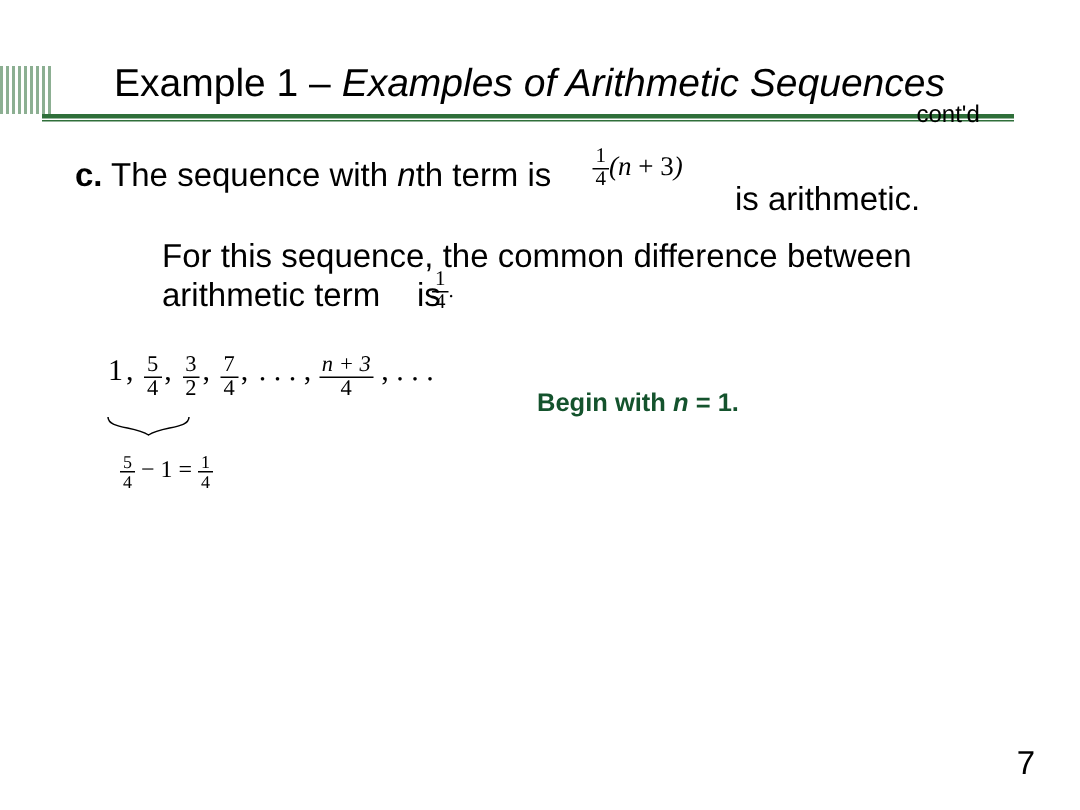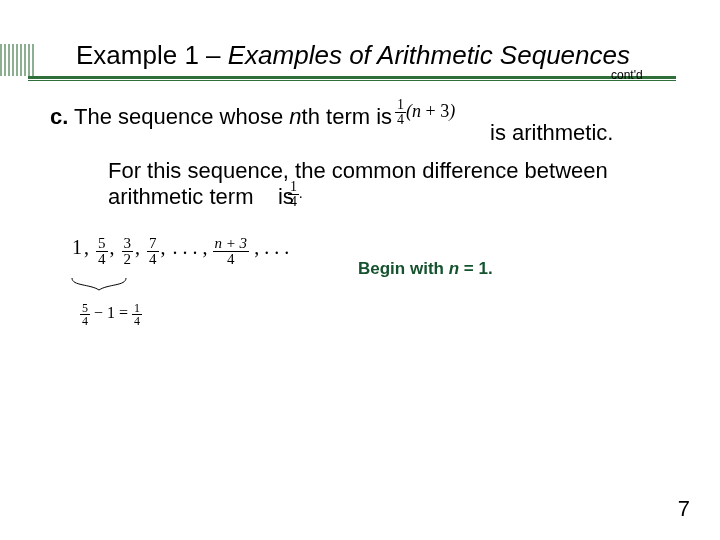--- a/index.html
+++ b/index.html
@@ -53,21 +53,21 @@
     font-family: Arial, sans-serif;
     color: #000;
     white-space: nowrap;
   }
   .title .plain { font-style: normal; font-weight: 400; padding-left: 48px; }
   .title .ital  { font-style: italic; font-weight: 400; }
   .contd {
     position: absolute;
     left: 611px;
     top: 46px;
-    font-size: 12px;
+    font-size: 16px;
     color: #000;
   }
 
   .body-text {
     font-size: 22px;
     color: #000;
     position: absolute;
   }
   .line-c1 { left: 50px; top: 104px; }
   .line-c2 { left: 490px; top: 104px; margin-top: 16px; }
@@ -173,21 +173,21 @@
   <div class="cap"></div>
   <div class="title">
     <span class="plain">Example 1 – </span><span class="ital">Examples of Arithmetic Sequences</span>
   </div>
   <div class="rule-top"></div>
   <div class="rule-bottom"></div>
   <div class="contd">cont'd</div>
 </div>
 
 <div class="body-text line-c1">
-  <span class="part-label">c.</span><span> The sequence whose </span><span class="ital">n</span><span>th term is </span>
+  <span class="part-label">c.</span><span> The sequence with </span><span class="ital">n</span><span>th term is </span>
 </div>
 
 <div class="nthterm">
   <span class="frac">
     <span class="fn">1</span>
     <span class="fd">4</span>
   </span><span class="paren">(</span><span class="paren">n</span><span> + 3</span><span class="paren">)</span>
 </div>
 
 <div class="body-text line-c2"> is arithmetic.</div>

